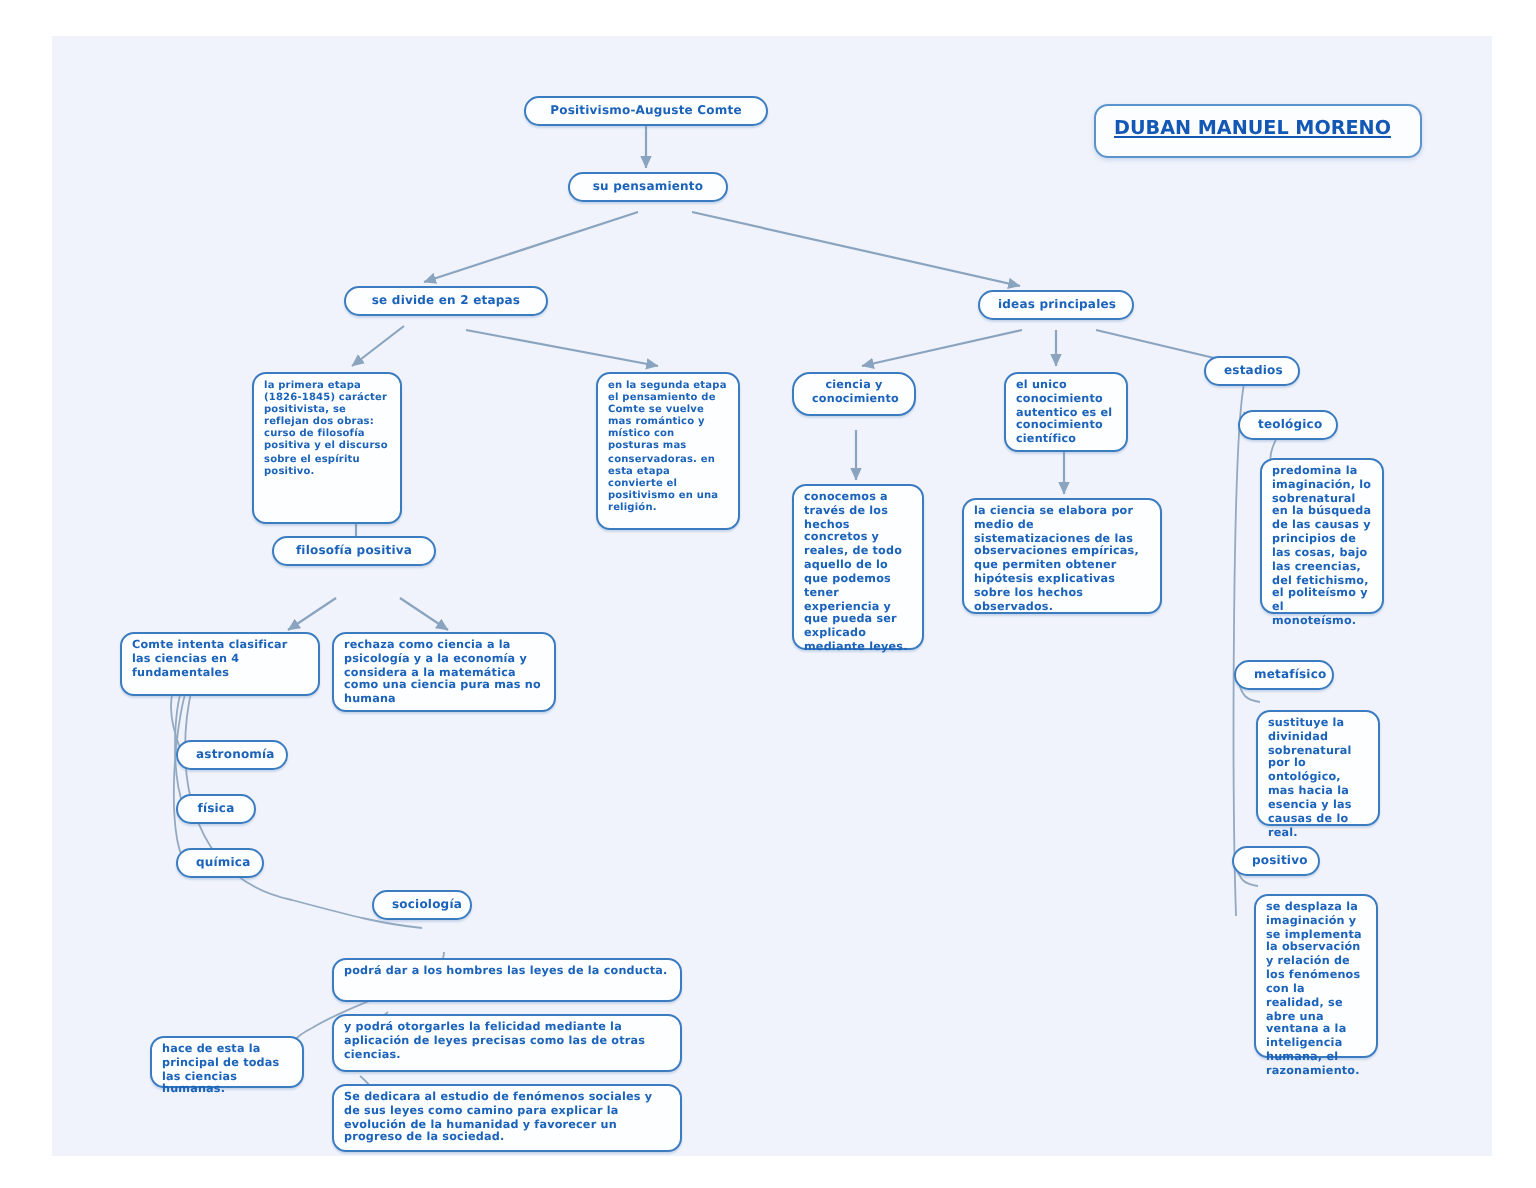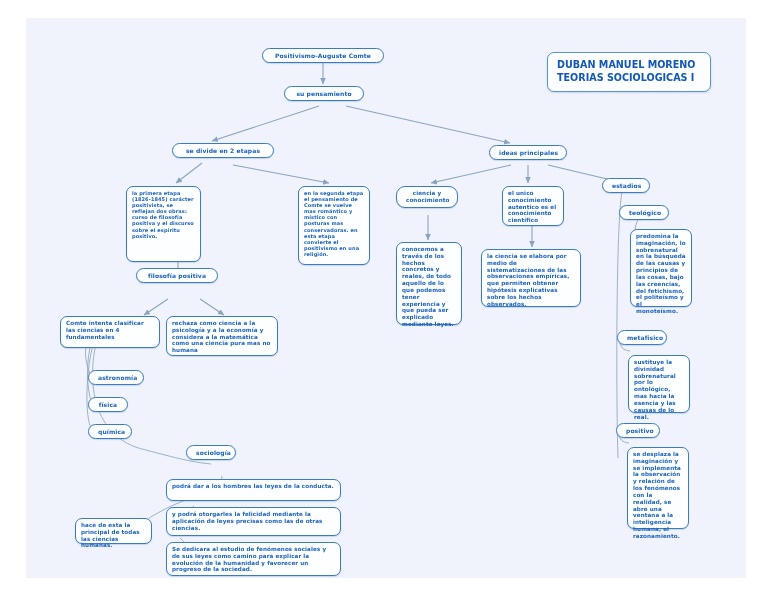--- a/index.html
+++ b/index.html
@@ -116,23 +116,22 @@
   </svg>
 
   <div class="node pill t6" style="left:236px; top:30px; width:122px;">
     <span>Positivismo-Auguste Comte</span>
   </div>
 
   <div class="node pill t6" style="left:258px; top:68px; width:80px;">
     <span>su pensamiento</span>
   </div>
 
-  <div class="title-box t10" style="left:521px; top:34px; width:164px;">
+  <div class="title-box t10" style="left:521px; top:34px; width:164px;text-decoration:underline;">
     <div>DUBAN MANUEL MORENO</div>
-    <div>TEORIAS SOCIOLOGICAS I</div>
   </div>
 
   <div class="node pill t6" style="left:146px; top:125px; width:102px;">
     <span>se divide en 2 etapas</span>
   </div>
 
   <div class="node pill t6" style="left:463px; top:127px; width:78px;">
     <span>ideas principales</span>
   </div>
 

